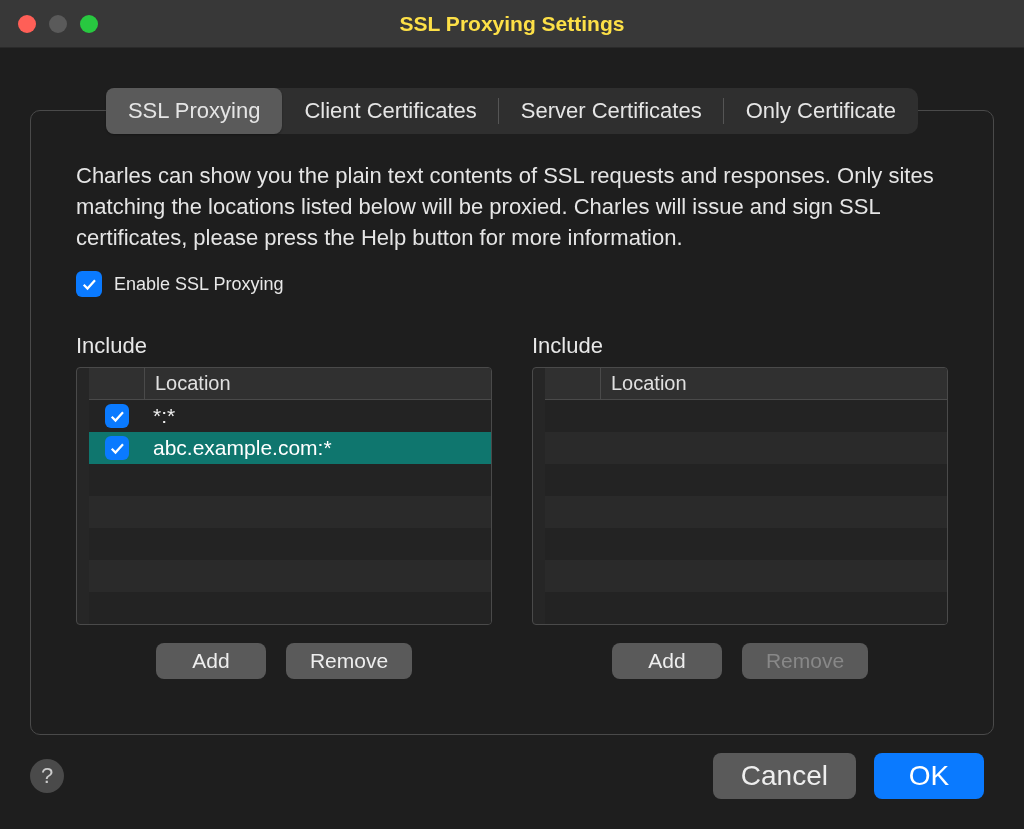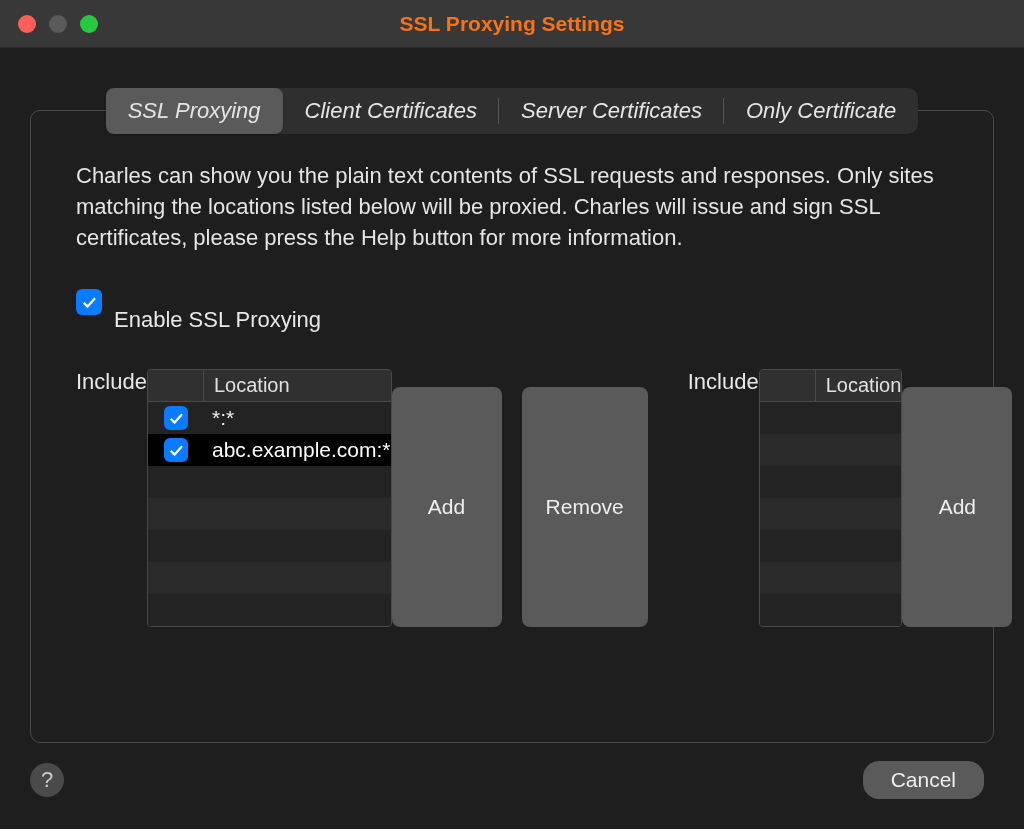--- a/index.html
+++ b/index.html
@@ -34,41 +34,40 @@
       height: 18px;
       border-radius: 50%;
     }
     .dot.red { background: #ff5f57; }
     .dot.yellow { background: #5a5a5a; }
     .dot.green { background: #28c840; }
     .title {
       margin: 12px auto;
       font-size: 21px;
       font-weight: 600;
-      color: #f97316;
+      color: #fde047;
     }
     .content {
       padding: 40px 30px 20px 30px;
       height: calc(100% - 48px);
       display: flex;
       flex-direction: column;
     }
     .tabbar {
       display: flex;
       justify-content: center;
       margin-bottom: 0;
     }
     .tabs {
       display: flex;
       background: #2f2f2f;
       border-radius: 10px;
       padding: 0;
       position: relative;
       z-index: 2;
-      font-style: italic;
     }
     .tab {
       padding: 10px 22px;
       font-size: 22px;
       color: #e5e5e5;
       cursor: pointer;
       border-radius: 8px;
       position: relative;
     }
     .tab.active {
@@ -117,44 +116,44 @@
       justify-content: center;
     }
     .checkbox svg {
       width: 18px;
       height: 18px;
       stroke: #fff;
       stroke-width: 3;
       fill: none;
     }
     .enable-label {
-      font-size: 22px;
-      margin-top: 36px;
+      font-size: 18px;
     }
     .lists {
       display: flex;
       gap: 40px;
     }
     .list-col {
       flex: 1;
       display: flex;
-      flex-direction: row;
+      flex-direction: column;
     }
     .list-title {
       font-size: 22px;
       margin-bottom: 8px;
     }
     .table {
       border: 1px solid #4a4a4a;
       border-radius: 4px;
       background: #262626;
       height: 258px;
       display: flex;
       flex-direction: column;
       overflow: hidden;
+      padding-left: 12px;
     }
     .thead {
       display: flex;
       background: #303030;
       border-bottom: 1px solid #4a4a4a;
       height: 32px;
       align-items: center;
     }
     .th-chk {
       width: 56px;
@@ -172,41 +171,41 @@
       display: flex;
       flex-direction: column;
     }
     .trow {
       display: flex;
       align-items: center;
       height: 32px;
     }
     .trow:nth-child(odd) { background: #232323; }
     .trow:nth-child(even) { background: #2a2a2a; }
-    .trow.selected { background: #000000; }
+    .trow.selected { background: #0f766e; }
     .td-chk {
       width: 56px;
       display: flex;
       justify-content: center;
       align-items: center;
     }
     .td-chk .checkbox {
       width: 24px;
       height: 24px;
     }
     .td-loc {
       flex: 1;
       padding-left: 8px;
       font-size: 21px;
       color: #eee;
     }
     .trow.selected .td-loc { color: #fff; }
     .btn-row {
       display: flex;
-      justify-content: flex-start;
+      justify-content: center;
       gap: 20px;
       margin-top: 18px;
     }
     .btn {
       min-width: 110px;
       padding: 6px 24px;
       background: #5a5a5a;
       border: none;
       border-radius: 8px;
       color: #eee;
@@ -234,22 +233,22 @@
       cursor: pointer;
     }
     .footer-btns {
       display: flex;
       gap: 18px;
     }
     .fbtn {
       min-width: 110px;
       padding: 7px 28px;
       border: none;
-      border-radius: 16px;
-      font-size: 21px;
+      border-radius: 8px;
+      font-size: 28px;
       cursor: pointer;
     }
     .fbtn.cancel { background: #5a5a5a; color: #eee; }
     .fbtn.ok { background: #0a7aff; color: #fff; }
   </style>
 </head>
 <body>
 
 <div class="titlebar">
   <div class="traffic">
@@ -384,15 +383,16 @@
           <button class="btn disabled">Remove</button>
         </div>
       </div>
     </div>
   </div>
 
   <div class="footer">
     <div class="help">?</div>
     <div class="footer-btns">
       <button class="fbtn cancel">Cancel</button>
+      <button class="fbtn ok">OK</button>
     </div>
   </div>
 </div>
 
 </body></html>

